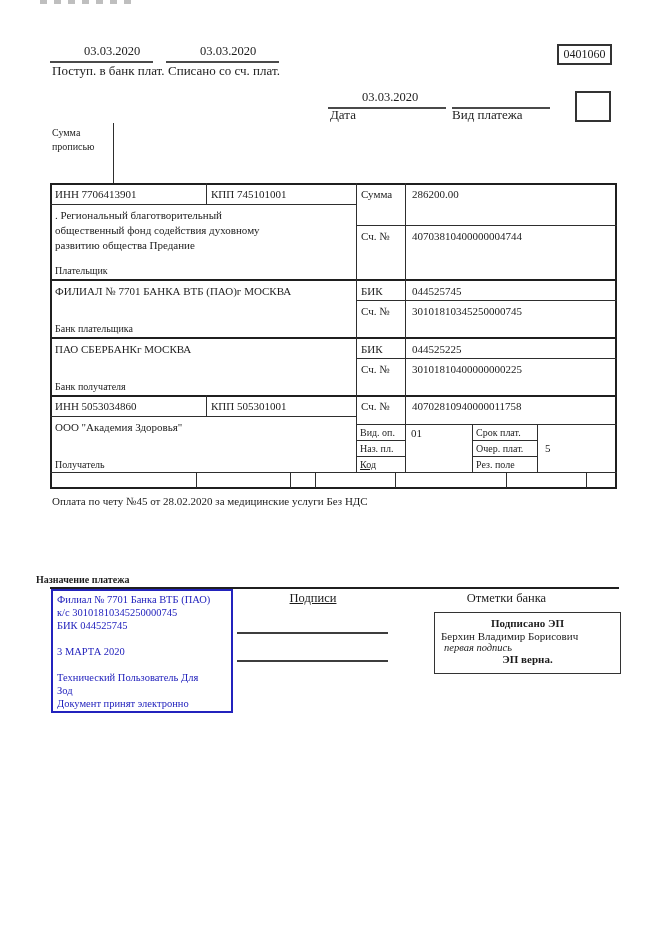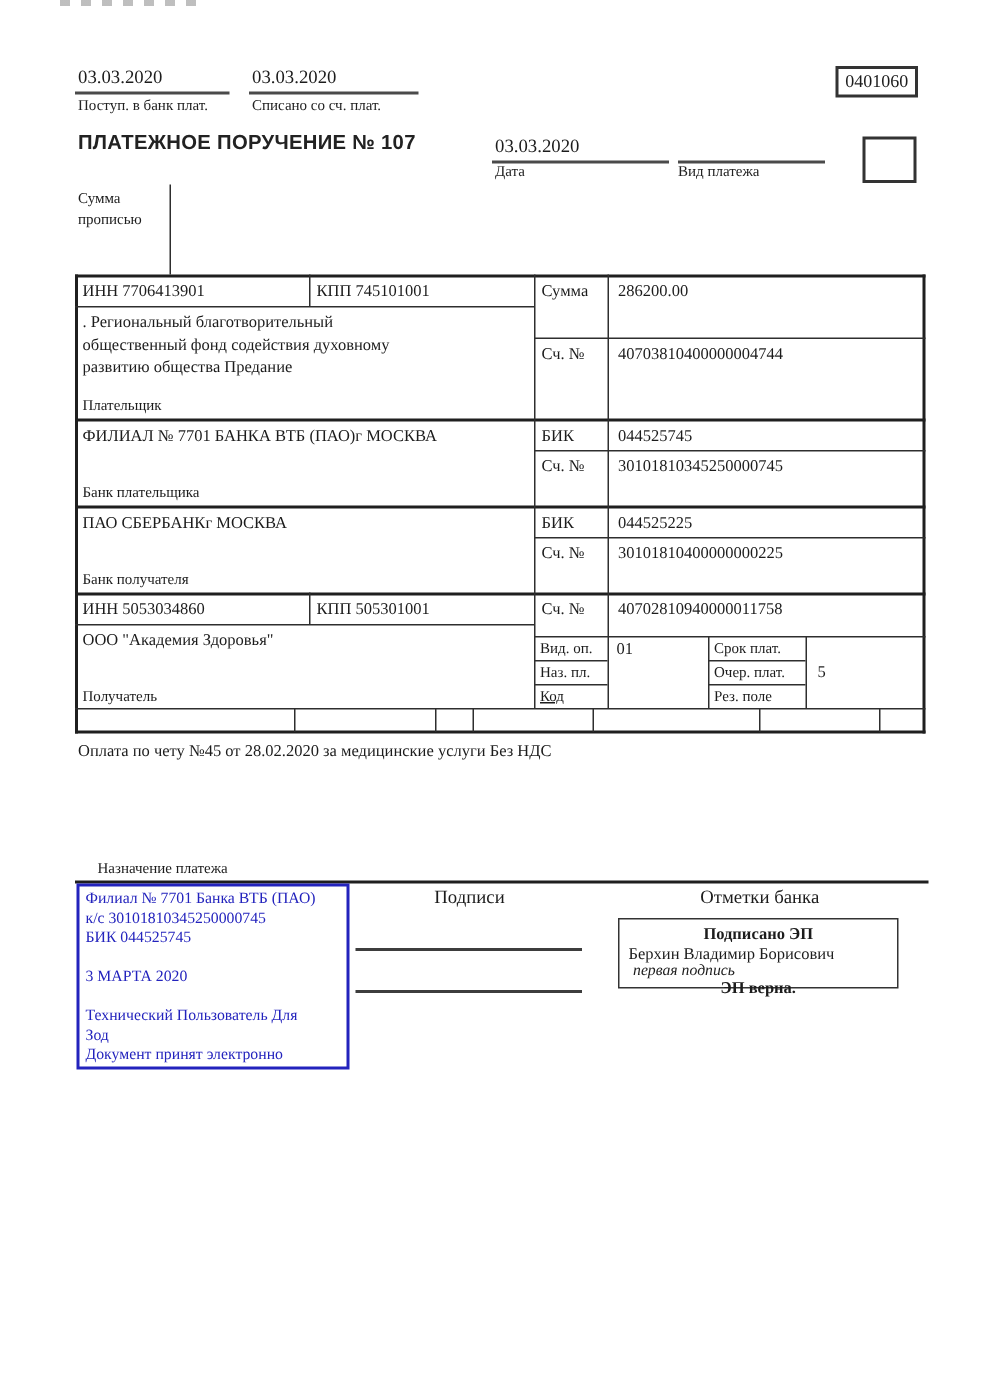--- a/index.html
+++ b/index.html
@@ -3,41 +3,41 @@
 <meta charset="utf-8">
 <style>
   :root { --stamp-blue: #2323bd; --ink: #1c1c1c; --line: #2e2e2e; }
   html,body { margin:0; padding:0; background:#ffffff; }
   #doc {
     position:relative; width:659px; height:928px; background:#ffffff;
     font-family:"Liberation Serif", serif; color:var(--ink); overflow:hidden;
   }
   .t  { position:absolute; white-space:nowrap; font-size:11px; line-height:12px; }
   .pre{ white-space:pre-line; }
-  .small { font-size:10px; line-height:9px; color:#222; }
+  .small { font-size:13px; line-height:9px; color:#222; }
   .lbl { font-size:10px; line-height:11px; }
-  .date { font-size:12.5px; }
+  .date { font-size:12.5px;margin-left:32px; }
   .hl { position:absolute; height:1px; background:var(--line); }
   .hl2{ position:absolute; height:2px; background:#1f1f1f; }
   .hlg{ position:absolute; height:2px; background:#4a4a4a; }
   .vl { position:absolute; width:1px; background:var(--line); }
   .vl2{ position:absolute; width:2px; background:#1f1f1f; }
   .box { position:absolute; border:2px solid #333; box-sizing:border-box; }
   .title { font-family:"Liberation Sans", sans-serif; font-weight:bold; font-size:13.5px; letter-spacing:.2px; color:#222; }
   .center { text-align:center; }
   .cutoff { position:absolute; left:40px; top:0; width:96px; height:4px; opacity:.55;
     background:repeating-linear-gradient(90deg,#8a8a8a 0 7px, transparent 7px 14px); }
   #blue-stamp {
     position:absolute; left:51px; top:589px; width:182px; height:124px;
     border:2px solid var(--stamp-blue); box-sizing:border-box;
     color:var(--stamp-blue); font-size:10.5px; line-height:13px;
     padding:2px 4px; white-space:pre-line;
   }
   #sign-stamp {
-    position:absolute; left:412px; top:612px; width:187px; height:47px;
+    position:absolute; left:434px; top:612px; width:187px; height:62px;
     border:1.5px solid #333; box-sizing:border-box; font-size:11px;
   }
   #sign-stamp .s1 { font-weight:bold; text-align:center; margin-top:4px; }
   #sign-stamp .s2 { margin:1px 0 0 6px; }
   #sign-stamp .s3 { font-style:italic; margin-left:9px; font-size:10.5px; }
   #sign-stamp .s4 { font-weight:bold; text-align:center; margin-top:0; }
   .heading { font-size:12.5px; }
 </style>
 </head>
 <body>
@@ -49,21 +49,20 @@
   <div class="t date" style="left:52px; top:45px;">03.03.2020</div>
   <div class="hlg" style="left:50px; top:61px; width:103px;"></div>
   <div class="t small" style="left:52px; top:66px;">Поступ. в банк плат.</div>
 
   <div class="t date" style="left:168px; top:45px;">03.03.2020</div>
   <div class="hlg" style="left:166px; top:61px; width:113px;"></div>
   <div class="t small" style="left:168px; top:66px;">Списано со сч. плат.</div>
 
   <div class="box center" style="left:557px; top:44px; width:55px; height:21px; font-size:12px; line-height:17px;">0401060</div>
 
-  <div class="t title" style="left:52px; top:89px;">ПЛАТЕЖНОЕ ПОРУЧЕНИЕ № 107</div>
   <div class="t date" style="left:330px; top:91px;">03.03.2020</div>
   <div class="hlg" style="left:328px; top:107px; width:118px;"></div>
   <div class="t small" style="left:330px; top:110px;">Дата</div>
   <div class="hlg" style="left:452px; top:107px; width:98px;"></div>
   <div class="t small" style="left:452px; top:110px;">Вид платежа</div>
   <div class="box" style="left:575px; top:91px; width:36px; height:31px;"></div>
 
   <div class="t lbl pre" style="left:52px; top:126px; line-height:14px;">Сумма
 прописью</div>
   <div class="vl" style="left:113px; top:123px; height:60px;"></div>
@@ -137,34 +136,34 @@
   <div class="t lbl" style="left:360px; top:427px;">Вид. оп.</div>
   <div class="t" style="left:411px; top:427px;">01</div>
   <div class="t lbl" style="left:476px; top:427px;">Срок плат.</div>
   <div class="t lbl" style="left:360px; top:443px;">Наз. пл.</div>
   <div class="t lbl" style="left:476px; top:443px;">Очер. плат.</div>
   <div class="t" style="left:545px; top:442px;">5</div>
   <div class="t lbl" style="left:360px; top:459px;text-decoration:underline;">Код</div>
   <div class="t lbl" style="left:476px; top:459px;">Рез. поле</div>
 
   <div class="t" style="left:52px; top:495px;">Оплата по чету №45 от 28.02.2020 за медицинские услуги Без НДС</div>
-  <div class="t lbl" style="left:65px; top:574px;">Назначение платежа</div>
+  <div class="t lbl" style="left:36px; top:574px;font-weight:bold;">Назначение платежа</div>
   <div class="hl2" style="left:50px; top:587px; width:569px;"></div>
 
   <div id="blue-stamp">Филиал № 7701 Банка ВТБ (ПАО)
 к/с 30101810345250000745
 БИК 044525745
 
 3 МАРТА 2020
 
 Технический Пользователь Для
 Зод
 Документ принят электронно</div>
 
-  <div class="t heading center" style="left:237px; top:592px; width:152px;">Подписи</div>
+  <div class="t heading center" style="left:237px; top:592px; width:152px;text-decoration:underline;">Подписи</div>
   <div class="t heading center" style="left:413px; top:592px; width:187px;">Отметки банка</div>
 
   <div class="hlg" style="left:237px; top:632px; width:151px; background:#3d3d3d;"></div>
   <div class="hlg" style="left:237px; top:660px; width:151px; background:#3d3d3d;"></div>
 
   <div id="sign-stamp">
     <div class="s1">Подписано ЭП</div>
     <div class="s2">Берхин Владимир Борисович</div>
     <div class="s3">первая подпись</div>
     <div class="s4">ЭП верна.</div>

